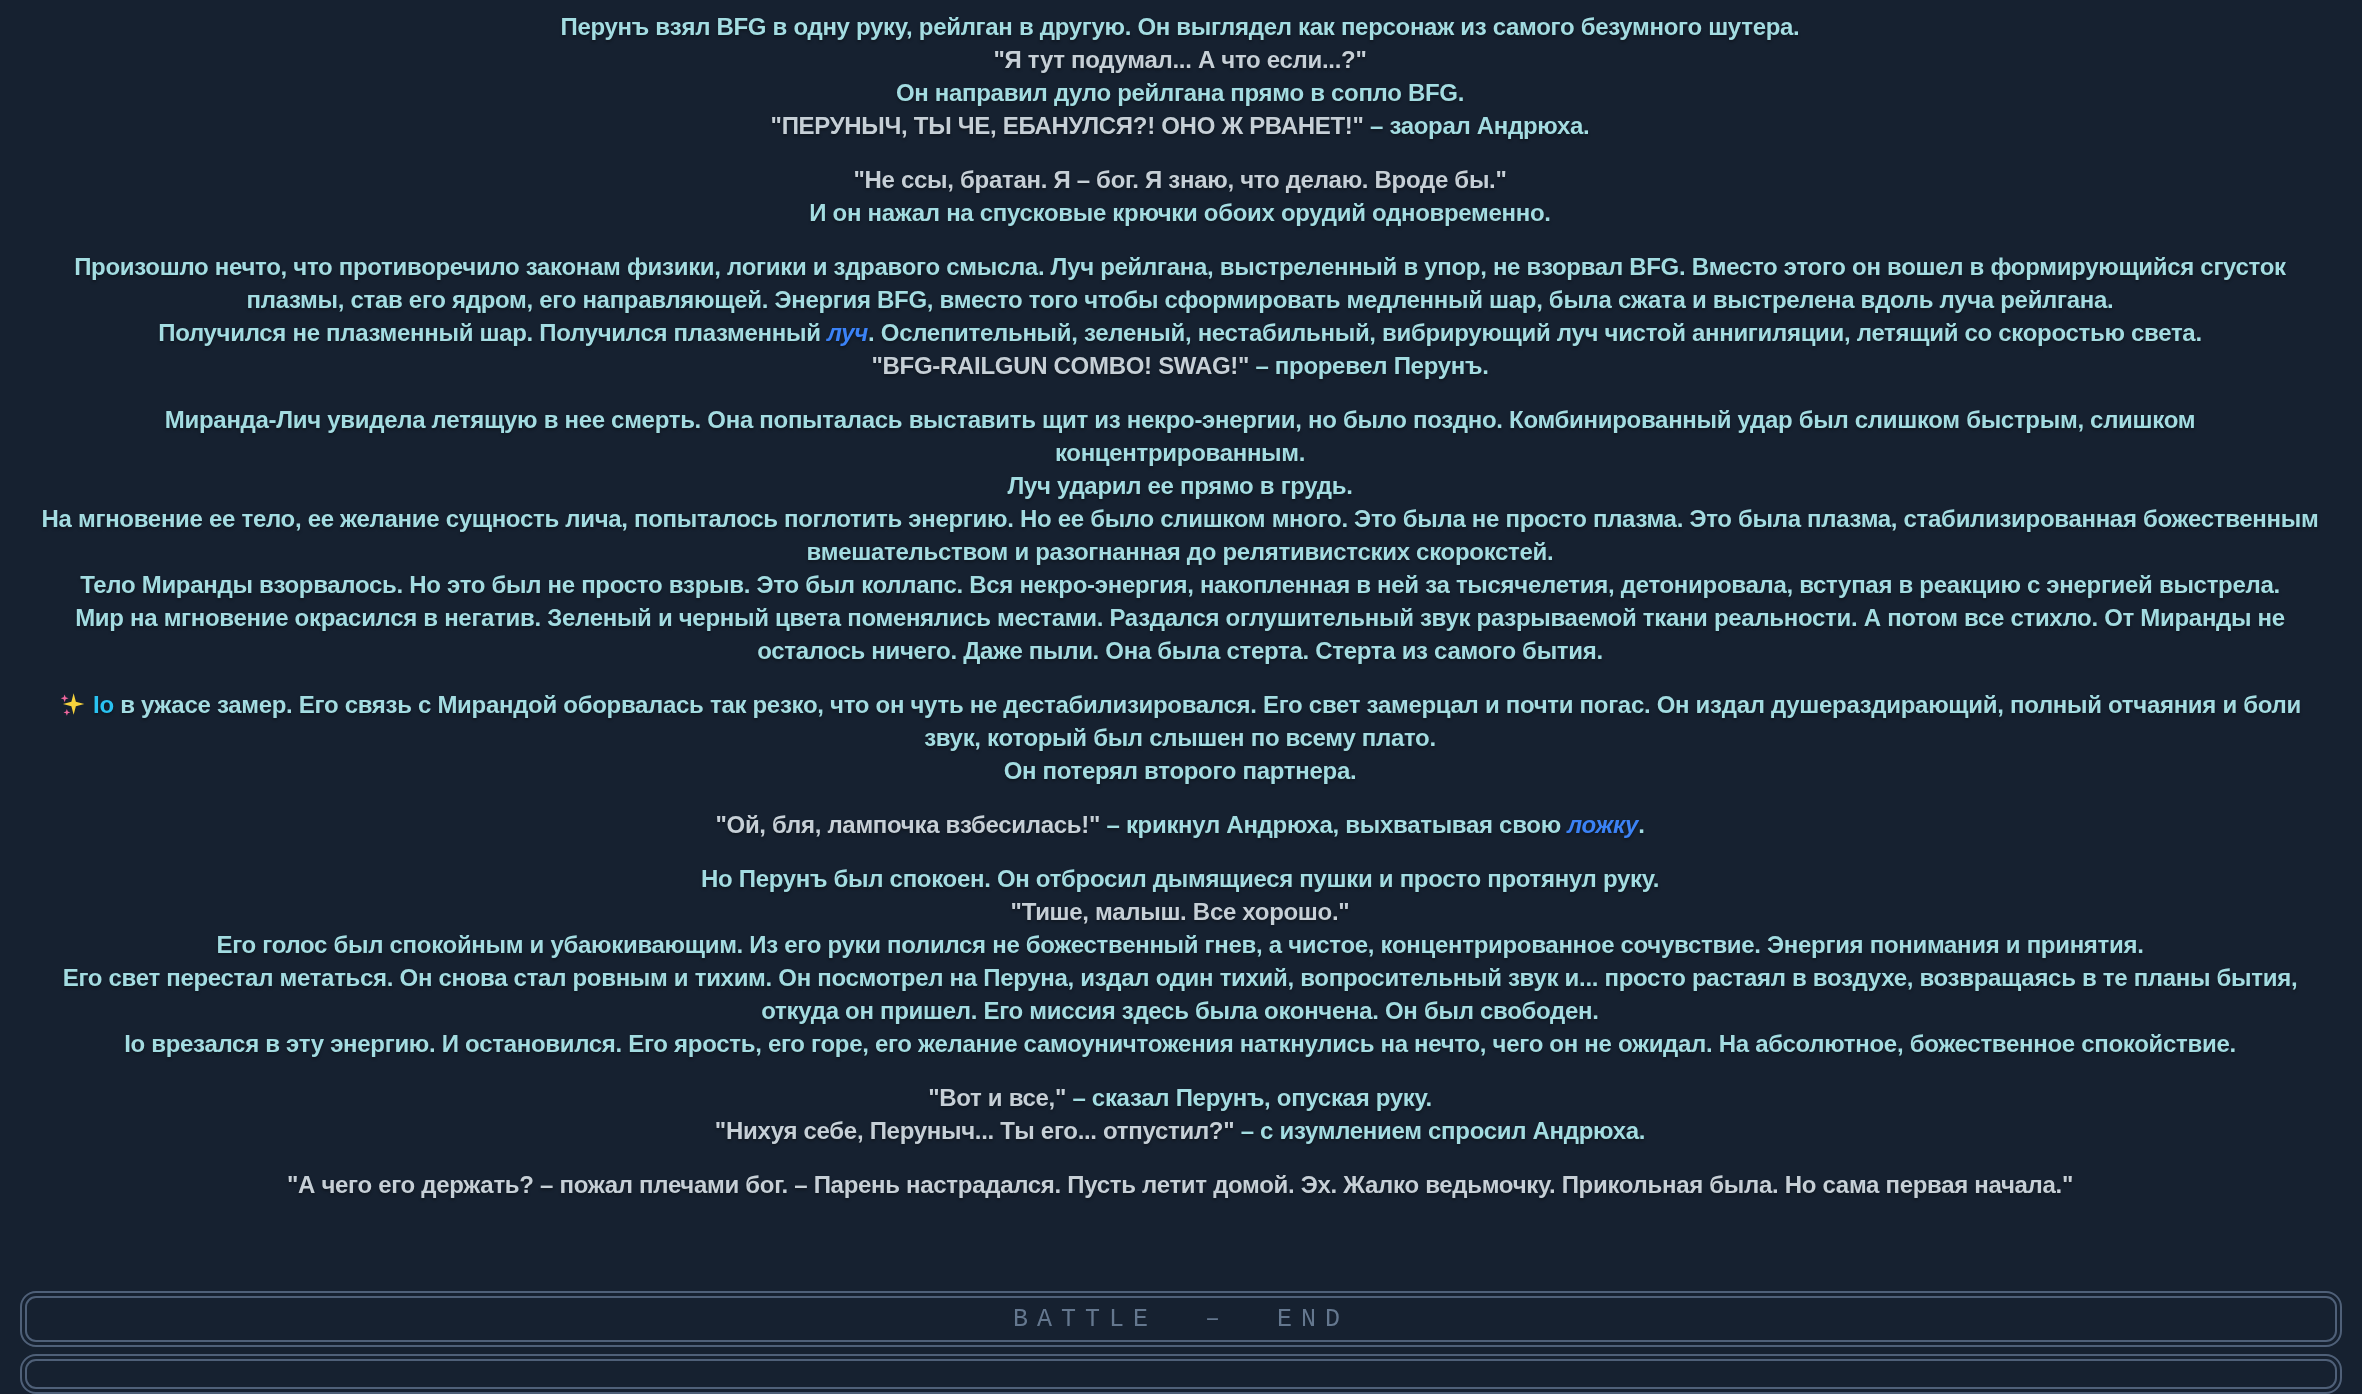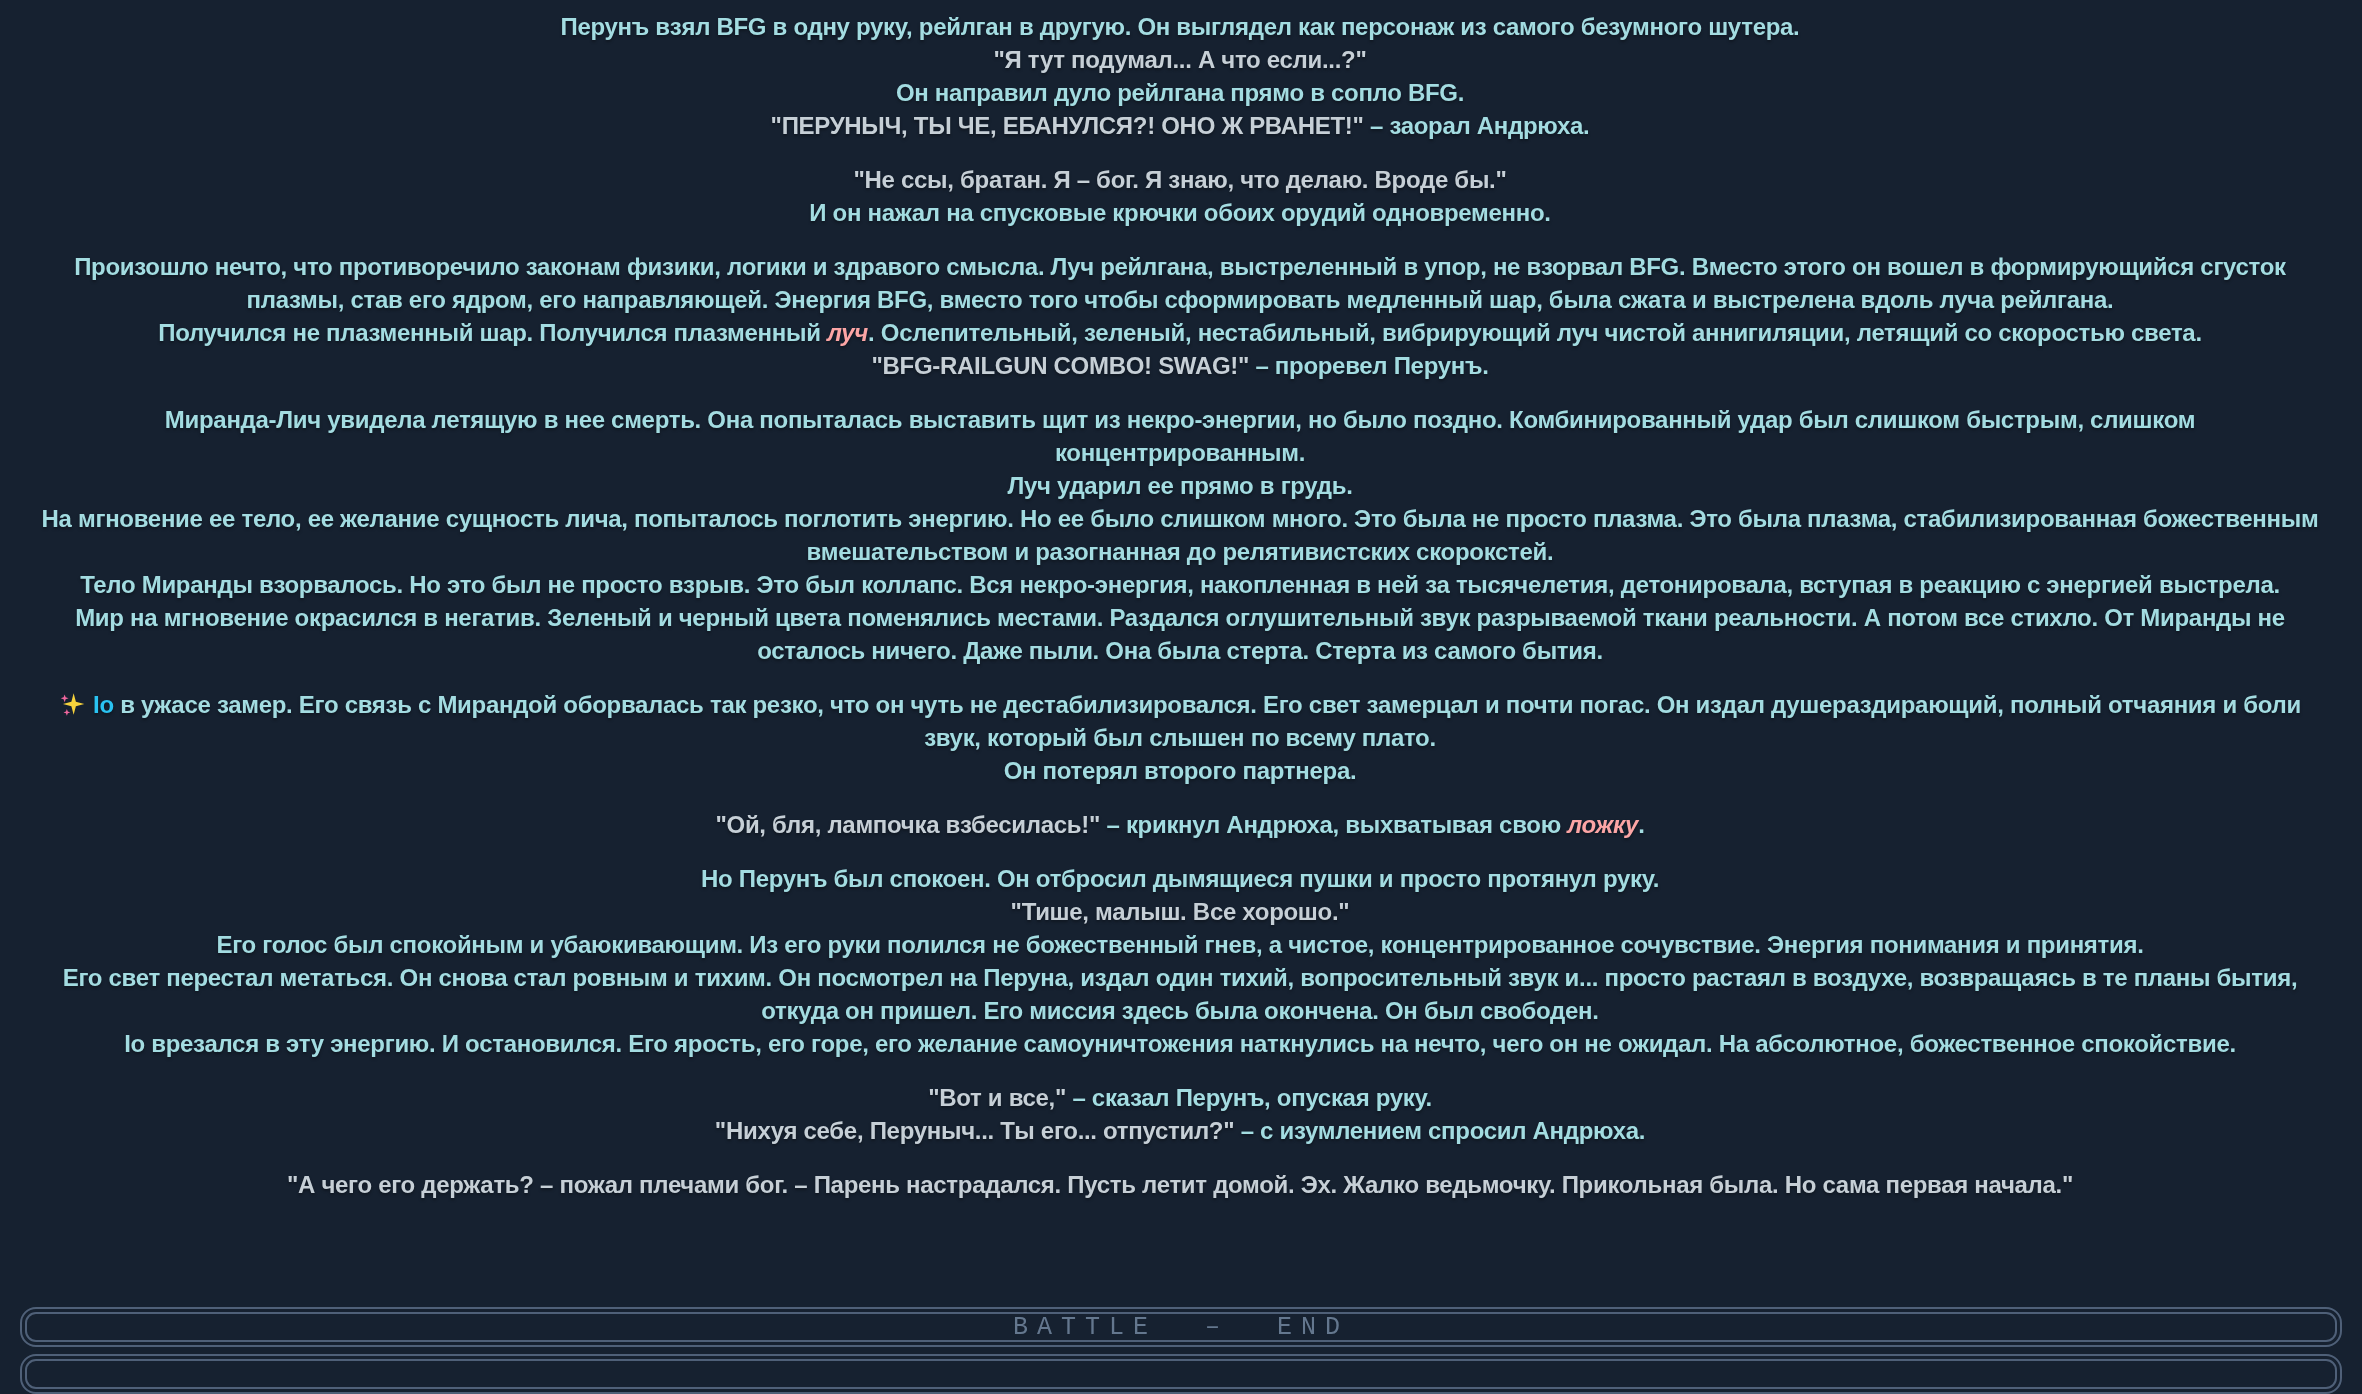--- a/index.html
+++ b/index.html
@@ -27,34 +27,34 @@
   .para:last-child { margin-bottom: 0; }
   .line {
     font-size: 24px;
     line-height: 33px;
     font-weight: bold;
     letter-spacing: -0.3px;
     text-shadow: 0 2px 3px rgba(0,0,0,0.35);
   }
   .seg-narration { color: #a3dce1; }
   .seg-dialogue  { color: #c6cfd6; }
-  .seg-italic    { color: #fca5a5; font-style: italic; font-weight: bold; }
+  .seg-italic    { color: #3b82f6; font-style: italic; font-weight: bold; }
   .seg-io        { color: #2ac3f2; font-weight: bold; }
   .sparkle-svg {
     display: inline-block;
     width: 27px;
     height: 27px;
     vertical-align: -5px;
     margin-right: 7px;
   }
   .spacer { flex: 1 1 auto; }
   .banner {
     flex: 0 0 auto;
     margin: 0 20px;
-    height: 40px;
+    height: 56px;
     box-sizing: border-box;
     border: 7px double #4f6078;
     border-radius: 16px;
     display: flex;
     align-items: center;
     justify-content: center;
     color: #64778e;
     font-family: "Liberation Mono", monospace;
     font-size: 25px;
     letter-spacing: 9px;

